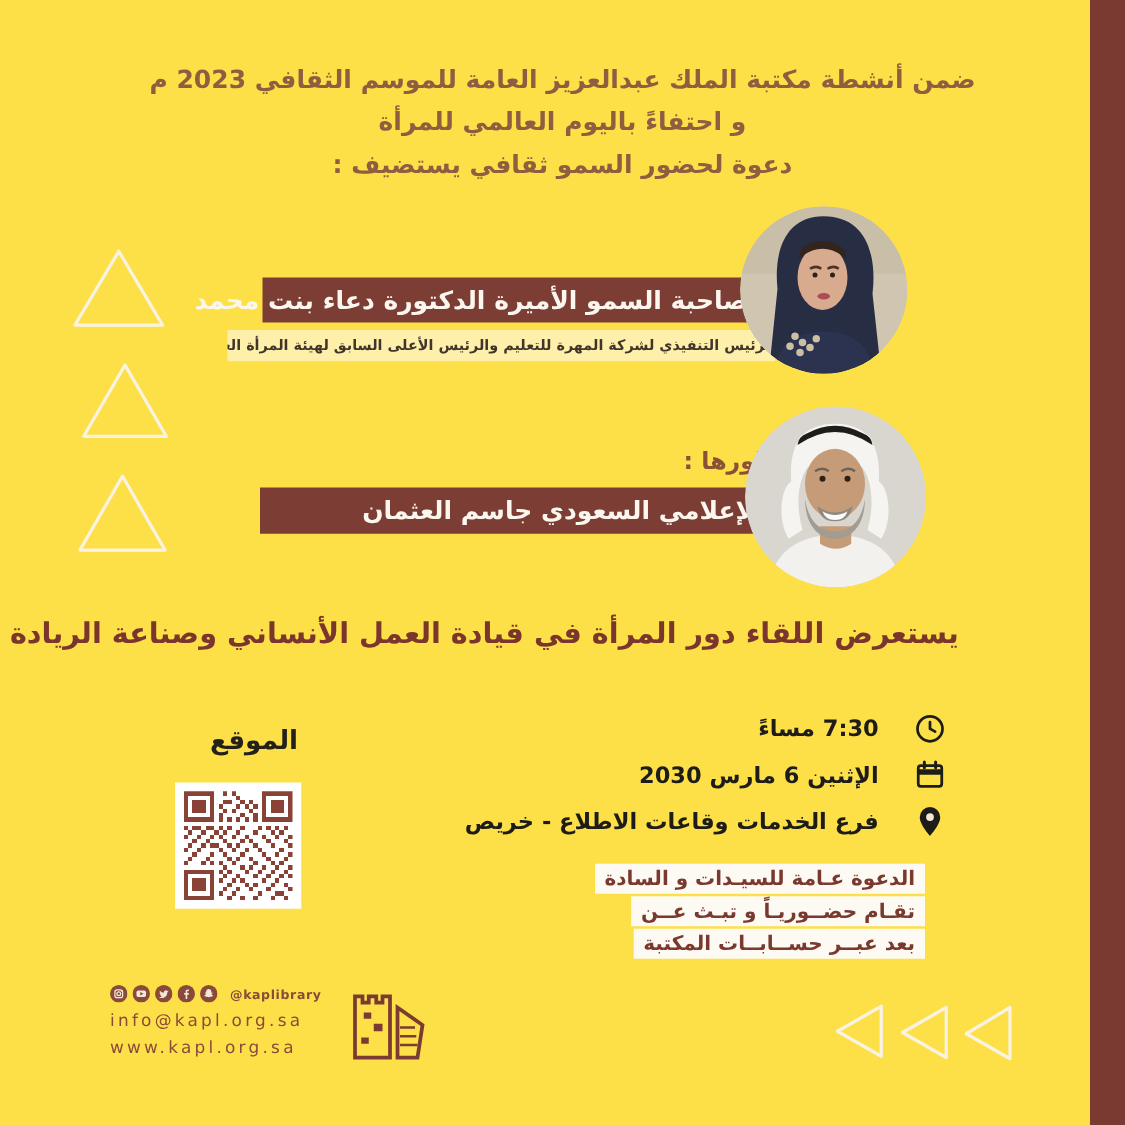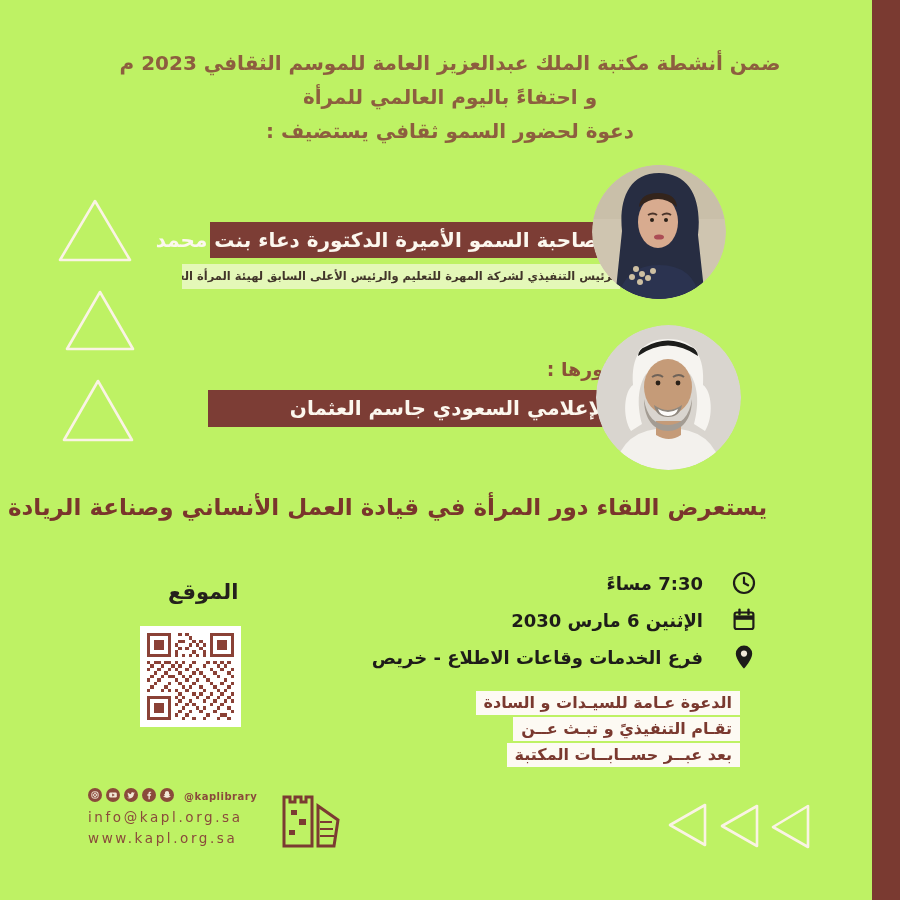--- a/index.html
+++ b/index.html
@@ -1,18 +1,18 @@
 <!DOCTYPE html>
 <html><head>
 <meta charset="utf-8">
 <style>
   html,body{margin:0;padding:0;background:#e9e2d5;}
   .poster{
     position:relative;width:900px;height:900px;overflow:hidden;
-    background:#bef264;
+    background:#fde047;
     font-family:"DejaVu Sans",sans-serif;
   }
   .side-strip{position:absolute;left:872px;top:0;width:28px;height:900px;background:#7a3a31;}
 
   
   .header{position:absolute;top:46px;left:0;width:900px;text-align:center;direction:rtl;
           color:#8d5e3f;font-weight:bold;font-size:20px;line-height:34px;}
 
   
   .tri-left{position:absolute;left:52px;top:193px;}
@@ -183,21 +183,21 @@
             <path d="M12 1.5a8.2 8.2 0 0 0-8.2 8.2C3.8 15.6 12 24.6 12 24.6s8.2-9 8.2-14.9A8.2 8.2 0 0 0 12 1.5z" fill="#1e1c19"></path>
             <circle cx="12" cy="9.6" r="3.1" fill="#f2e8d8"></circle>
           </svg>
       </span>
       <span>فرع الخدمات وقاعات الاطلاع - خريص</span>
     </div>
   </div>
 
   <div class="notice">
     <div><span class="strip">الدعوة عـامة للسيـدات و السادة</span></div>
-    <div><span class="strip">تقـام التنفيذيً و تبـث عــن</span></div>
+    <div><span class="strip">تقـام حضــوريـاً و تبـث عــن</span></div>
     <div><span class="strip">بعد عبــر حســابــات المكتبة</span></div>
   </div>
 
   <div class="loc-label">الموقع</div>
   <div class="qr-box">
     <svg width="87" height="87" viewBox="0 0 25 25" shape-rendering="crispEdges">
       <g fill="#8a4136">
         <rect x="0" y="0" width="7" height="7"></rect>
           <rect x="18" y="0" width="7" height="7"></rect>
           <rect x="0" y="18" width="7" height="7"></rect>

